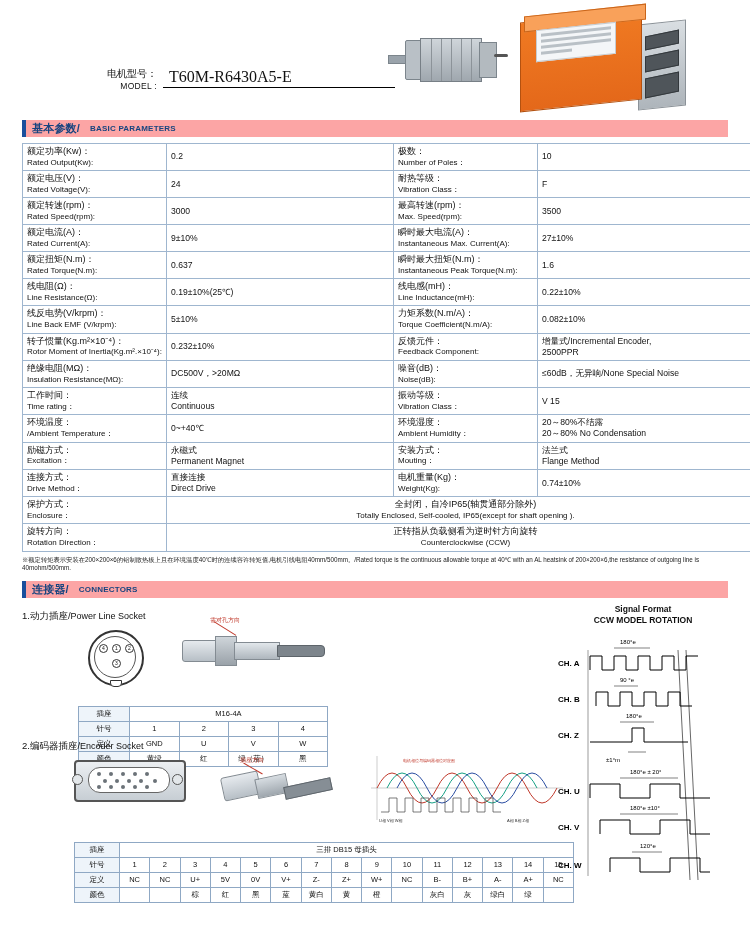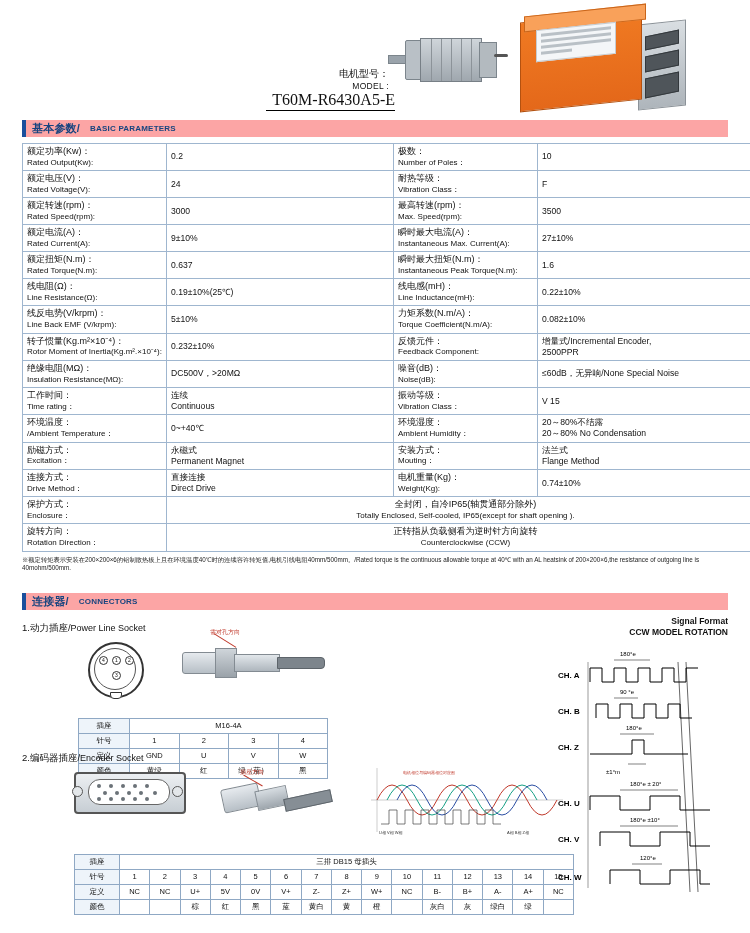--- a/index.html
+++ b/index.html
@@ -7,21 +7,21 @@
     width:750px;height:933px;background:#ffffff;
     font-family:"Liberation Sans", sans-serif;
     font-size:9px;color:#111;
     position:relative;overflow:hidden;
   }
   .page{position:relative;width:750px;height:933px;}
 
   
   .header{position:relative;height:120px;}
   .model-block{position:absolute;left:95px;top:68px;width:300px;}
-  .model-row{display:flex;align-items:flex-end;margin-bottom:6px;flex-direction:column;}
+  .model-row{display:flex;align-items:flex-start;margin-bottom:6px;}
   .model-labels{width:62px;text-align:right;line-height:1.25;padding-right:6px;}
   .model-labels .cn{font-size:10px;}
   .model-labels .en{font-size:8.5px;letter-spacing:.3px;}
   .model-value{
     flex:1;border-bottom:1px solid #000;font-size:16px;
     font-family:"Liberation Serif", serif;
     padding:0 0 1px 6px;min-height:17px;
   }
   .photo{position:absolute;left:380px;top:2px;width:320px;height:112px;}
 
@@ -105,21 +105,21 @@
   .encplug{position:absolute;left:200px;top:152px;width:130px;height:60px;}
   .encplug .p1{position:absolute;left:0;top:18px;width:36px;height:22px;background:linear-gradient(180deg,#e6eaee,#b7bfc6);border:1px solid #838b92;border-radius:3px;transform:rotate(-12deg);}
   .encplug .p2{position:absolute;left:34px;top:20px;width:30px;height:18px;background:linear-gradient(180deg,#d6dce1,#9ea6ad);border:1px solid #838b92;transform:rotate(-12deg);}
   .encplug .p3{position:absolute;left:62px;top:26px;width:46px;height:11px;background:#868e95;border:1px solid #5d646a;transform:rotate(-12deg);}
 
   
   .sine{position:absolute;left:345px;top:148px;width:200px;height:72px;}
 
   
   .signal{position:absolute;left:536px;top:0;width:170px;height:290px;}
-  .signal .title{text-align:right;font-size:8.5px;font-weight:bold;line-height:1.3;}
+  .signal .title{text-align:center;font-size:8.5px;font-weight:bold;line-height:1.3;}
 
   svg{display:block;}
 </style>
 </head>
 <body>
 
 <div class="page">
 
   <div class="header">
 
@@ -346,21 +346,21 @@
           <td class="center" colspan="3">
             <div class="cn">正转指从负载侧看为逆时针方向旋转</div>
             <div class="en">Counterclockwise (CCW)</div>
           </td>
         </tr>
       </tbody>
   </table>
 
   <div class="note">※额定转矩表示安装在200×200×6的铝制散热板上且在环境温度40℃时的连续容许转矩值,电机引线电阻40mm/500mm。/Rated torque is the continuous allowable torque at 40℃ with an AL heatsink of 200×200×6,the resistance of outgoing line is 40mohm/500mm.</div>
 
-  <div class="section-bar" style="margin-top:20px">
+  <div class="section-bar" style="margin-top:8px">
     <span>连接器/</span>
     <span class="en">CONNECTORS</span>
   </div>
 
   <div class="conn-wrap">
 
     <div class="sub-title" style="position:absolute;left:0;top:2px;">
       <span>1.动力插座/</span><span class="en">Power Line Socket</span>
     </div>
 

